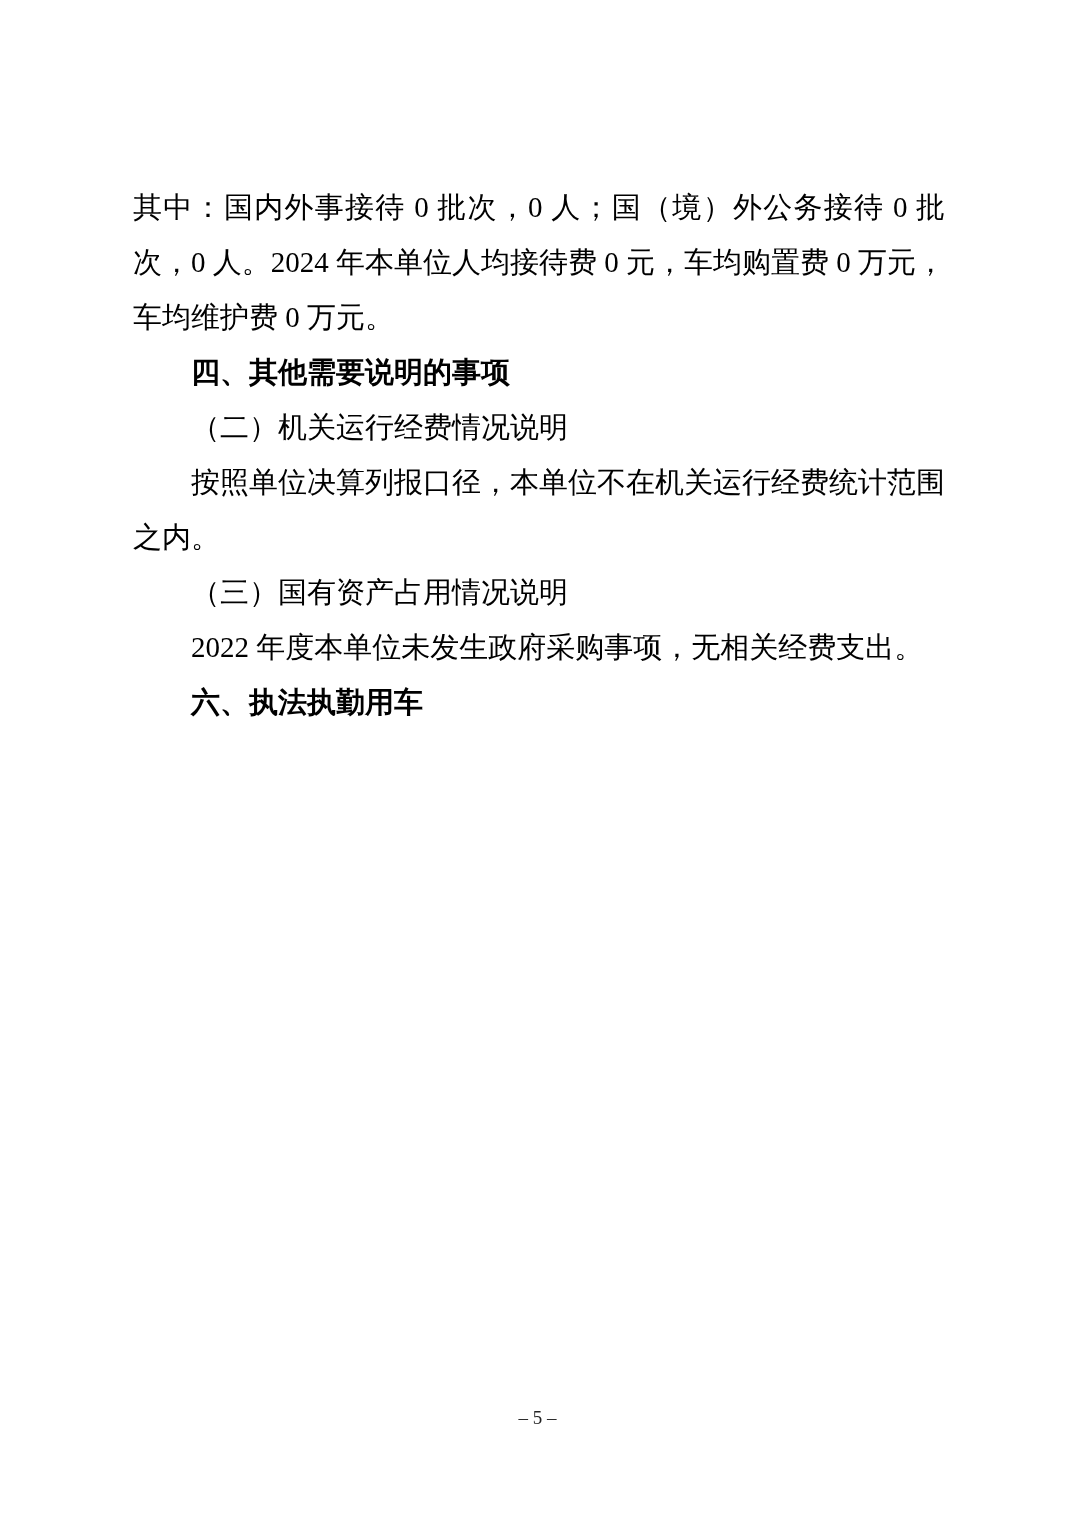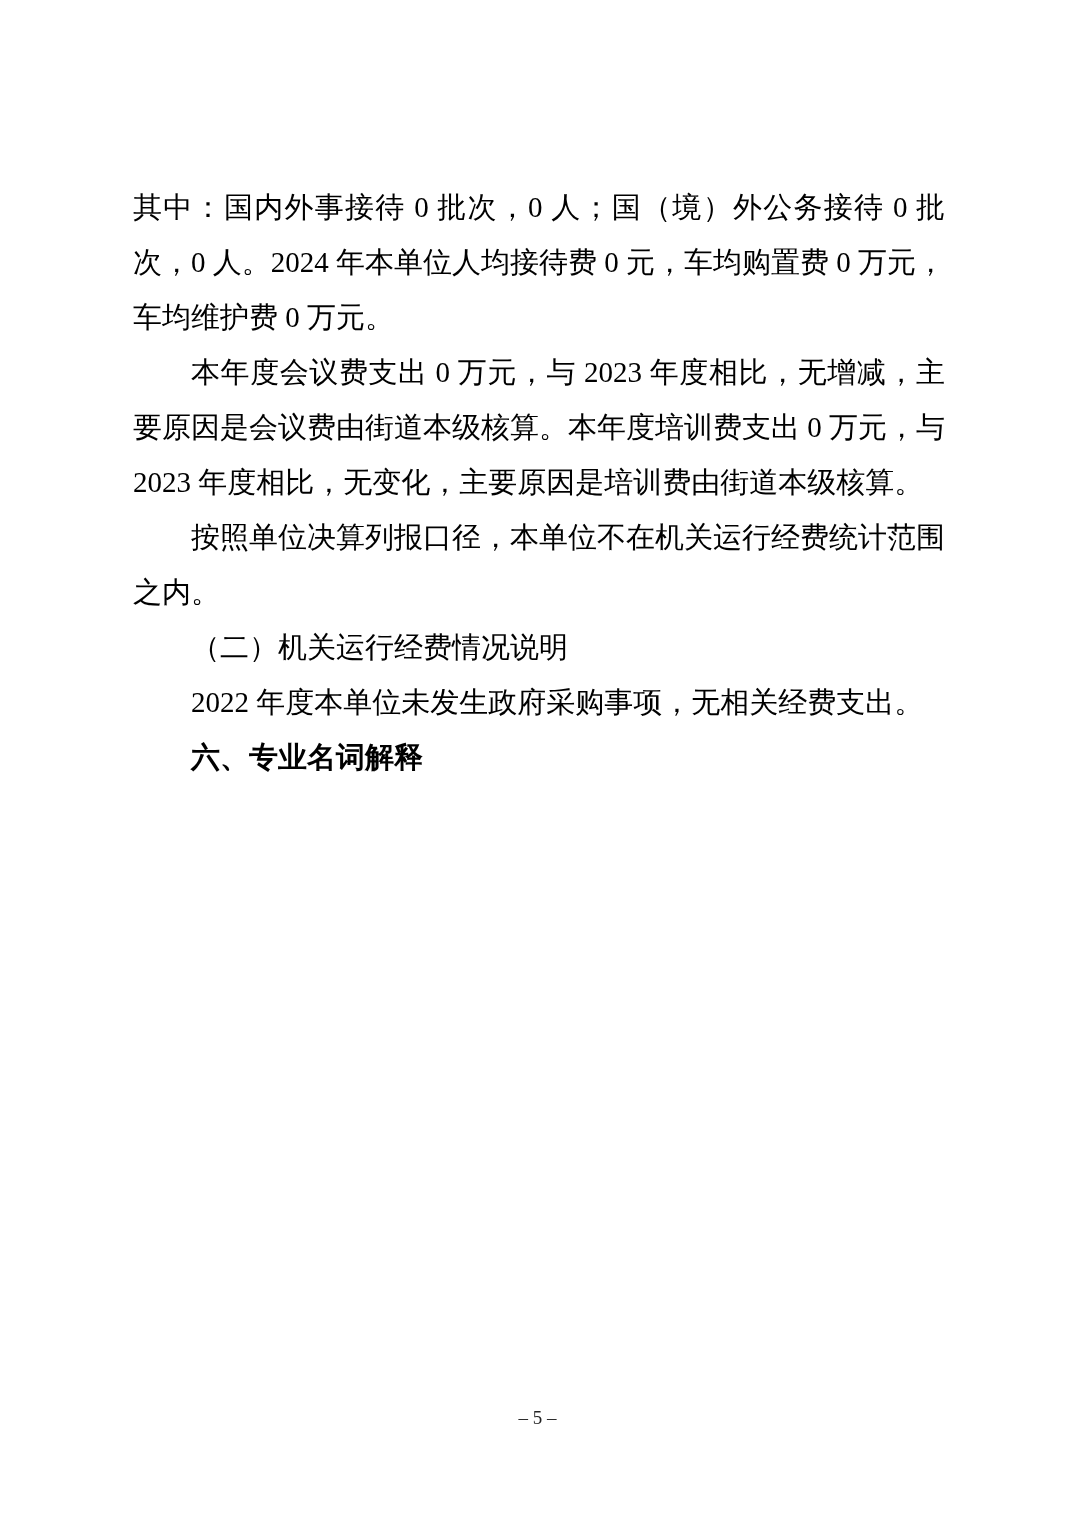--- a/index.html
+++ b/index.html
@@ -63,33 +63,34 @@
   }
 </style>
 </head>
 <body>
 
 <div class="page">
   <div class="content">
 
     <div class="block no-indent">其中：国内外事接待 0 批次，0 人；国（境）外公务接待 0 批次，0 人。2024 年本单位人均接待费 0 元，车均购置费 0 万元，车均维护费 0 万元。</div>
 
+    <div class="block indent section-heading">四、其他需要说明的事项</div>
 
 
-    <div class="block indent">本年度会议费支出 0 万元，与 2023 年度相比，无增减，主要原因是会议费由街道本级核算。本年度培训费支出 0 万元，与 2023 年度相比，无变化，主要原因是培训费由街道本级核算。</div>
+
+    <div class="block indent sub-heading">（二）机关运行经费情况说明</div>
 
     <div class="block indent">按照单位决算列报口径，本单位不在机关运行经费统计范围之内。</div>
 
-    <div class="block indent sub-heading">（二）机关运行经费情况说明</div>
-
+    <div class="block indent sub-heading">（三）国有资产占用情况说明</div>
 
 
 
     <div class="block indent">2022 年度本单位未发生政府采购事项，无相关经费支出。</div>
 
 
 
-    <div class="block indent section-heading">六、专业名词解释</div>
+    <div class="block indent section-heading">六、执法执勤用车</div>
 
   </div>
 
   <div class="footer">– 5 –</div>
 </div>
 
 </body></html>

